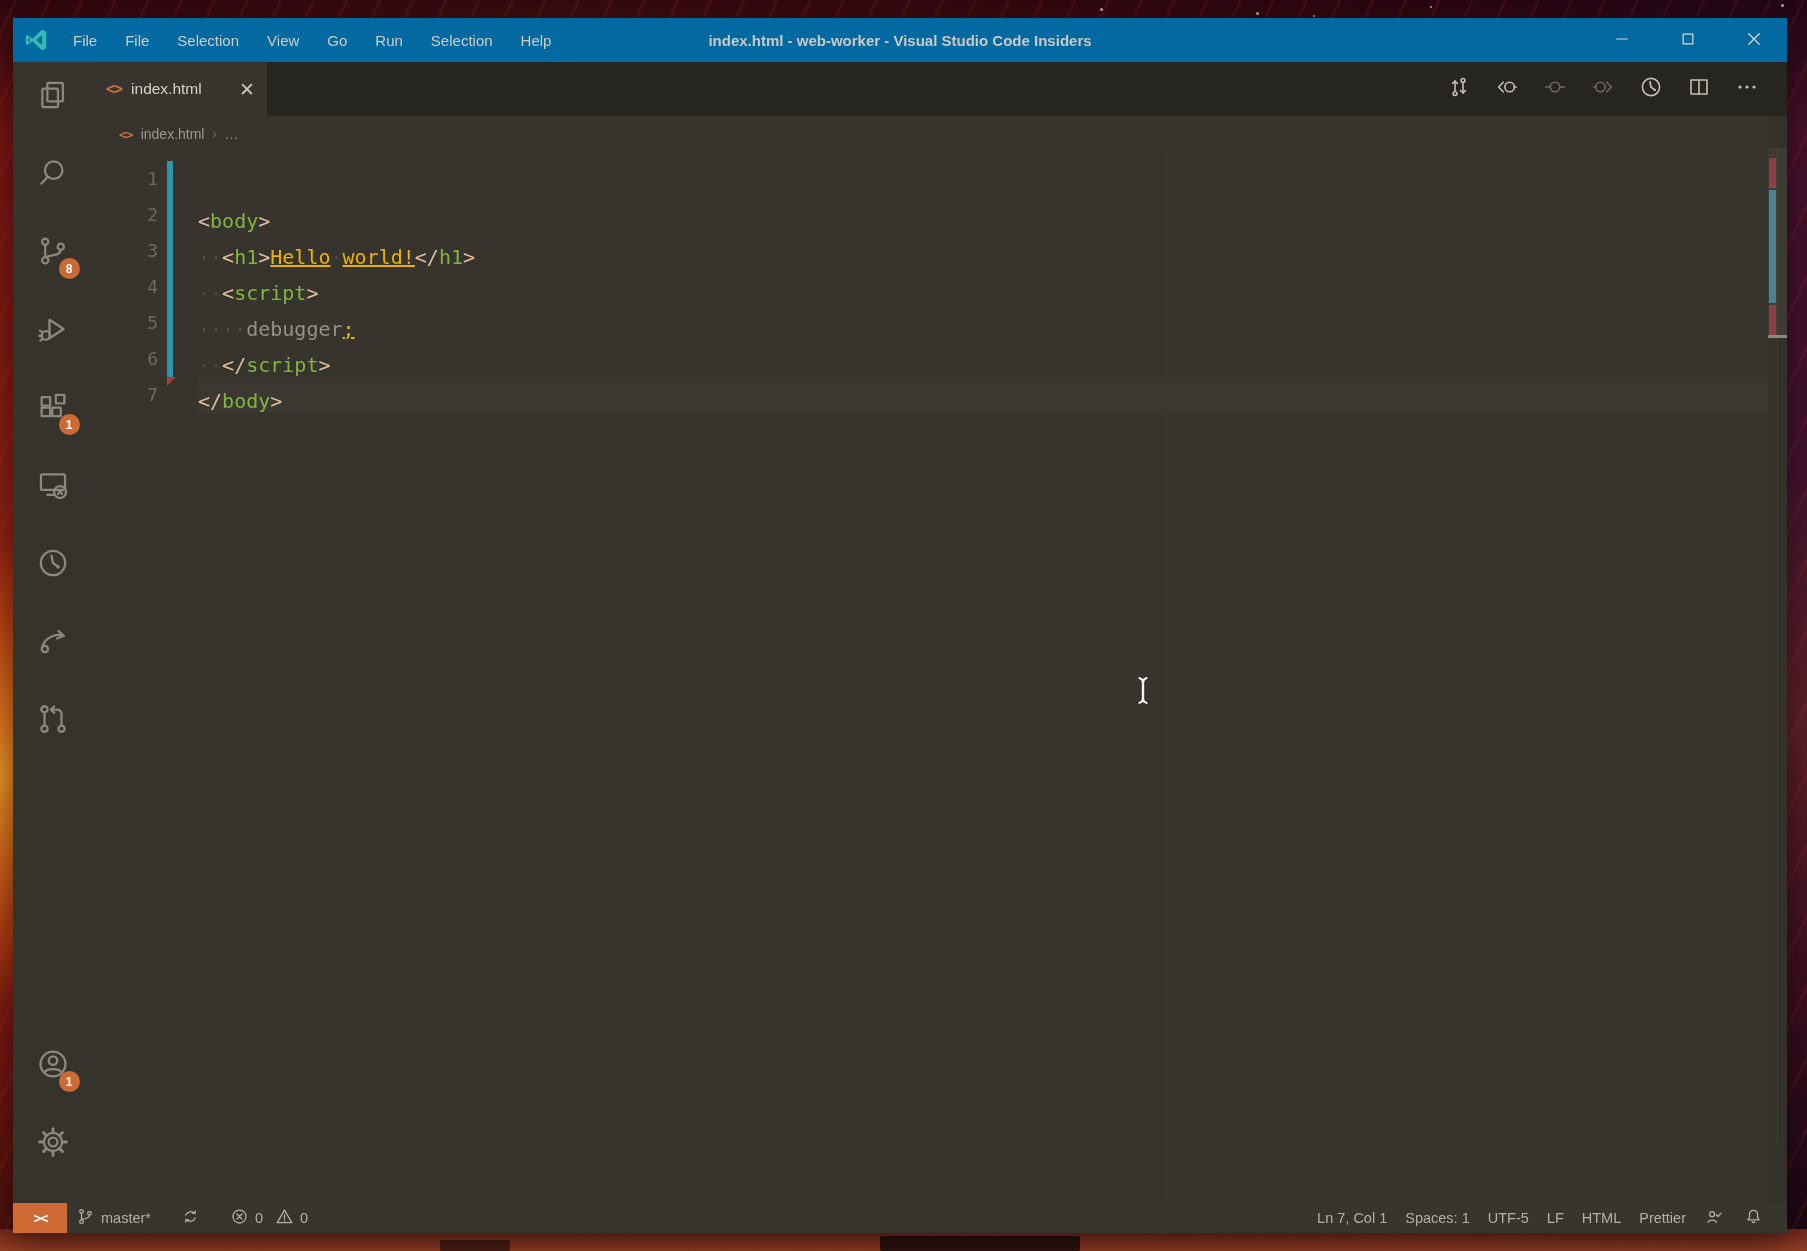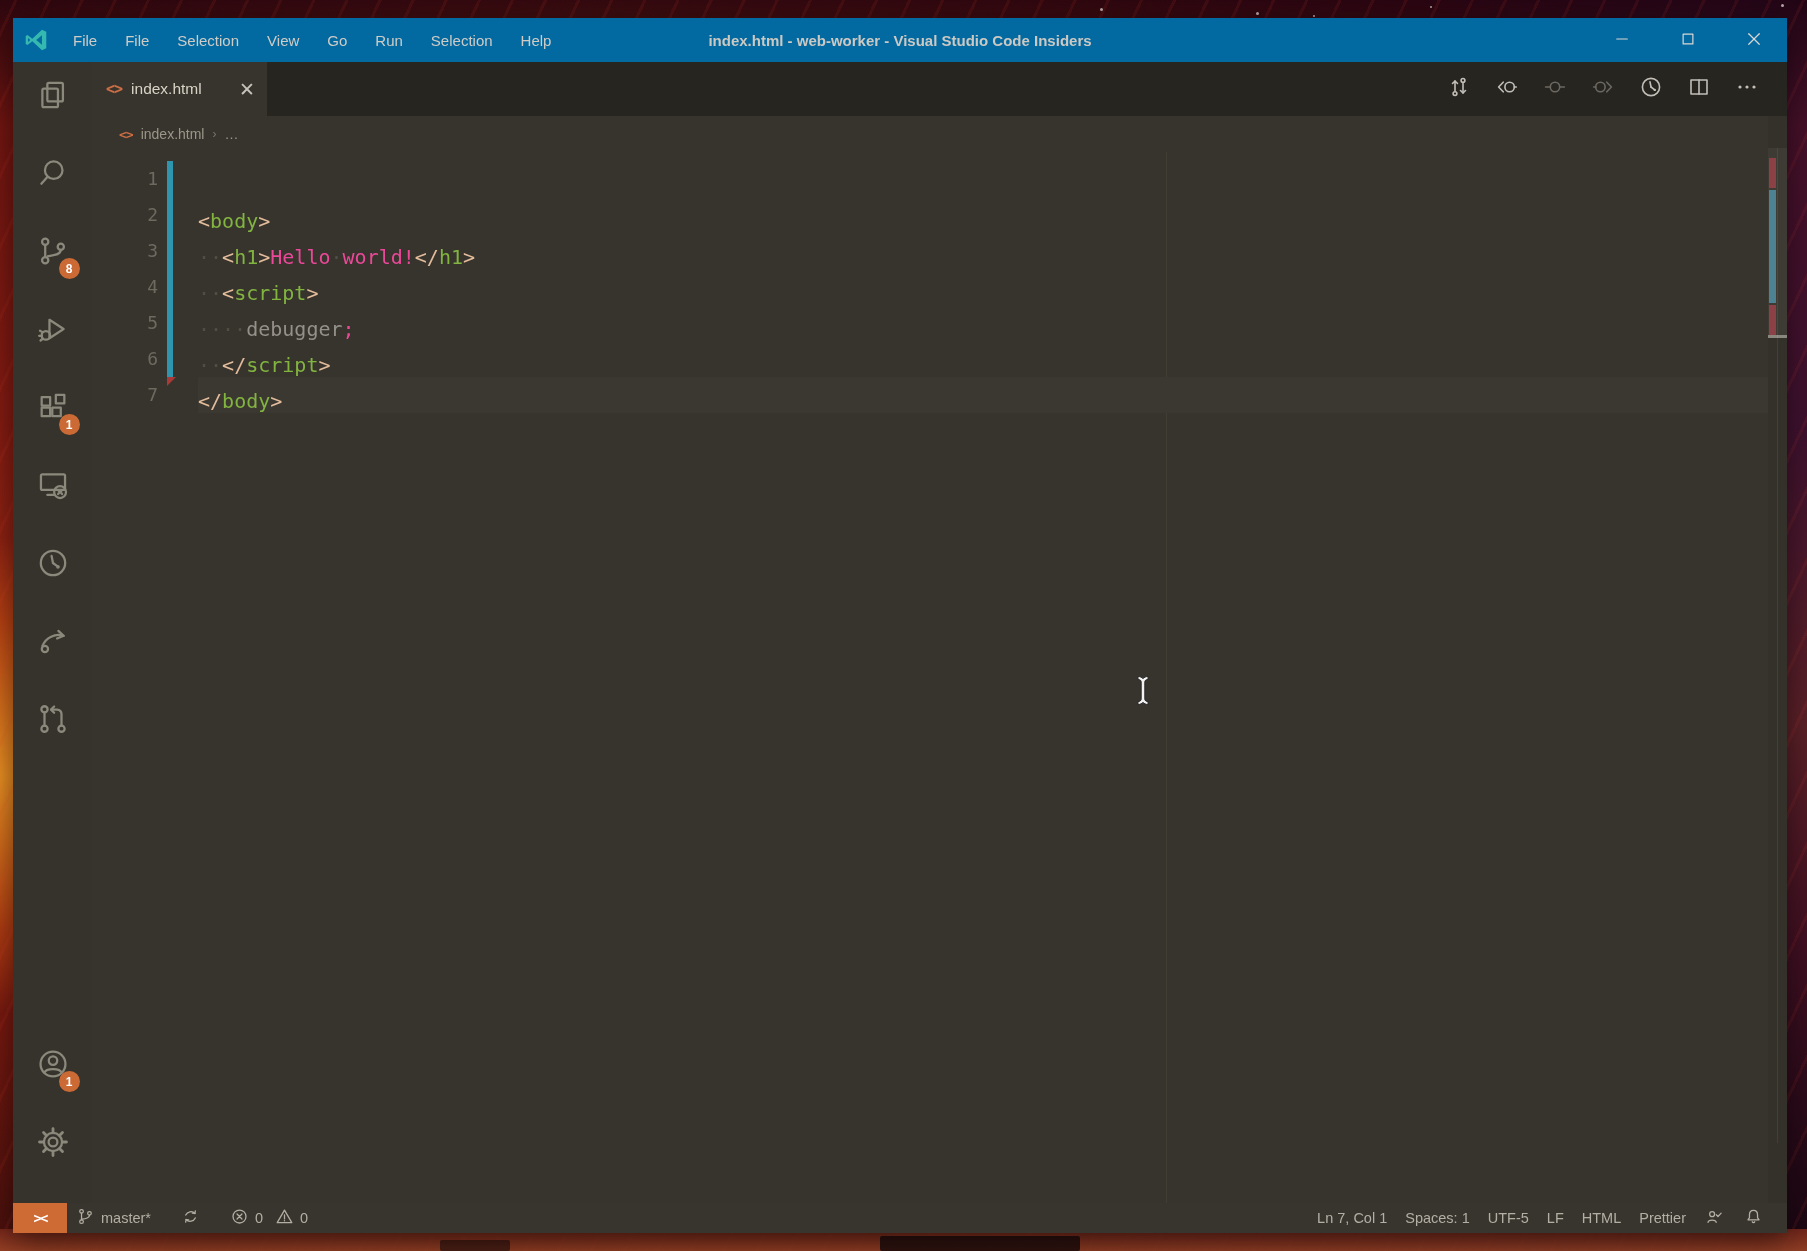--- a/index.html
+++ b/index.html
@@ -70,21 +70,21 @@
   .active-line-bg { position:absolute; left:106px; right:0; height:36px; background:#3B3831; }
   .ruler { position:absolute; left:1074px; top:0; bottom:0; width:1px; background:#413E36; }
   .code-line { position:relative; height:36px; line-height:36px; }
   .code-line .ln { position:absolute; left:0; width:66px; text-align:right; color:#6D6A60; font-size:18px; }
   .code-line .mod-bar { position:absolute; left:75px; top:0; bottom:0; width:6px; background:#2F94AD; }
   .code-line .del-mark { position:absolute; left:75px; top:0; width:0; height:0;
                          border-top:9px solid #A93A38; border-right:9px solid transparent; }
   .code-line .code-text { position:absolute; left:106px; font-size:20px; white-space:pre;margin-top:42px; }
   .tok-p   { color:#E3BC9C; }
   .tok-tag { color:#82B440; }
-  .tok-txt { color:#ec4899; }
+  .tok-txt { color:#eab308;text-decoration:underline; }
   .tok-kw  { color:#94918A; }
   .tok-ws  { color:#514E46; }
 
   
   .scrollbar { position:absolute; right:0; top:98px; width:19px; bottom:30px; background:#34312A; }
   .sb-line { position:absolute; left:9px; top:32px; bottom:60px; width:1px; background:rgba(255,255,255,.07); }
   .sb-slider { position:absolute; left:0; top:32px; height:190px; width:100%;
                background:rgba(255,255,255,.05); border-bottom:3px solid rgba(230,228,218,.45); }
   .sb-mark { position:absolute; left:1px; width:7px; }
 

